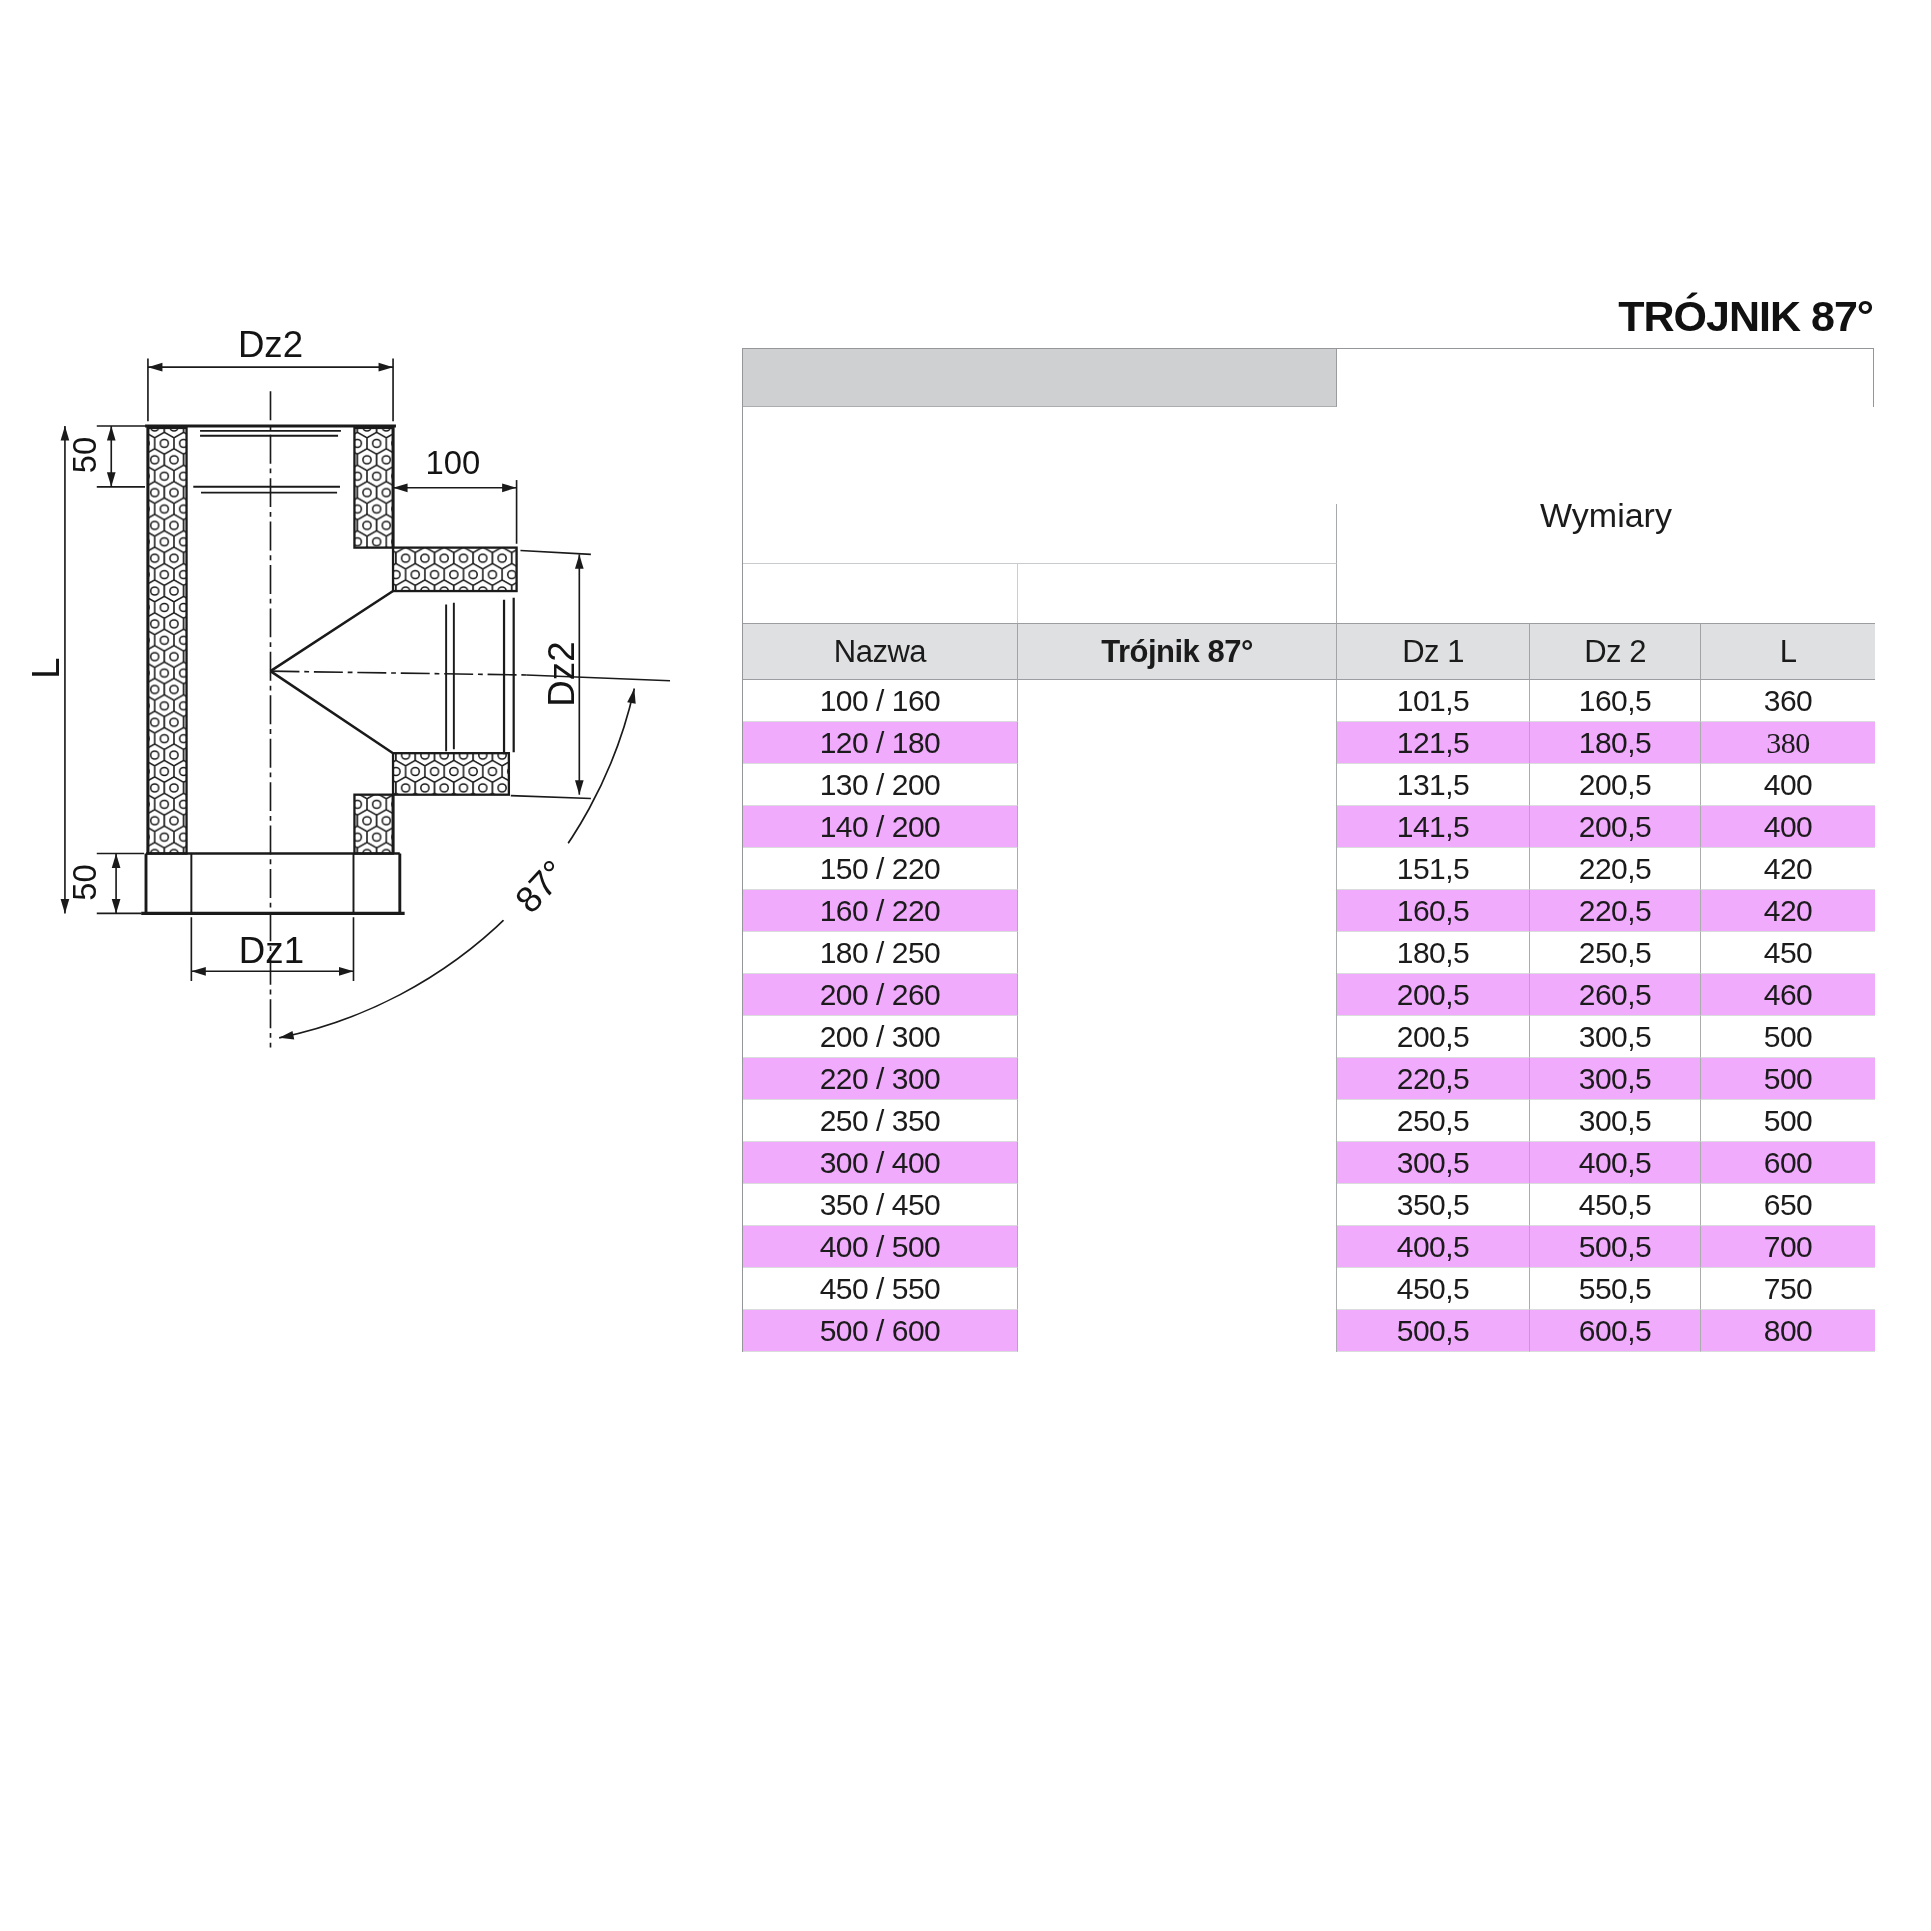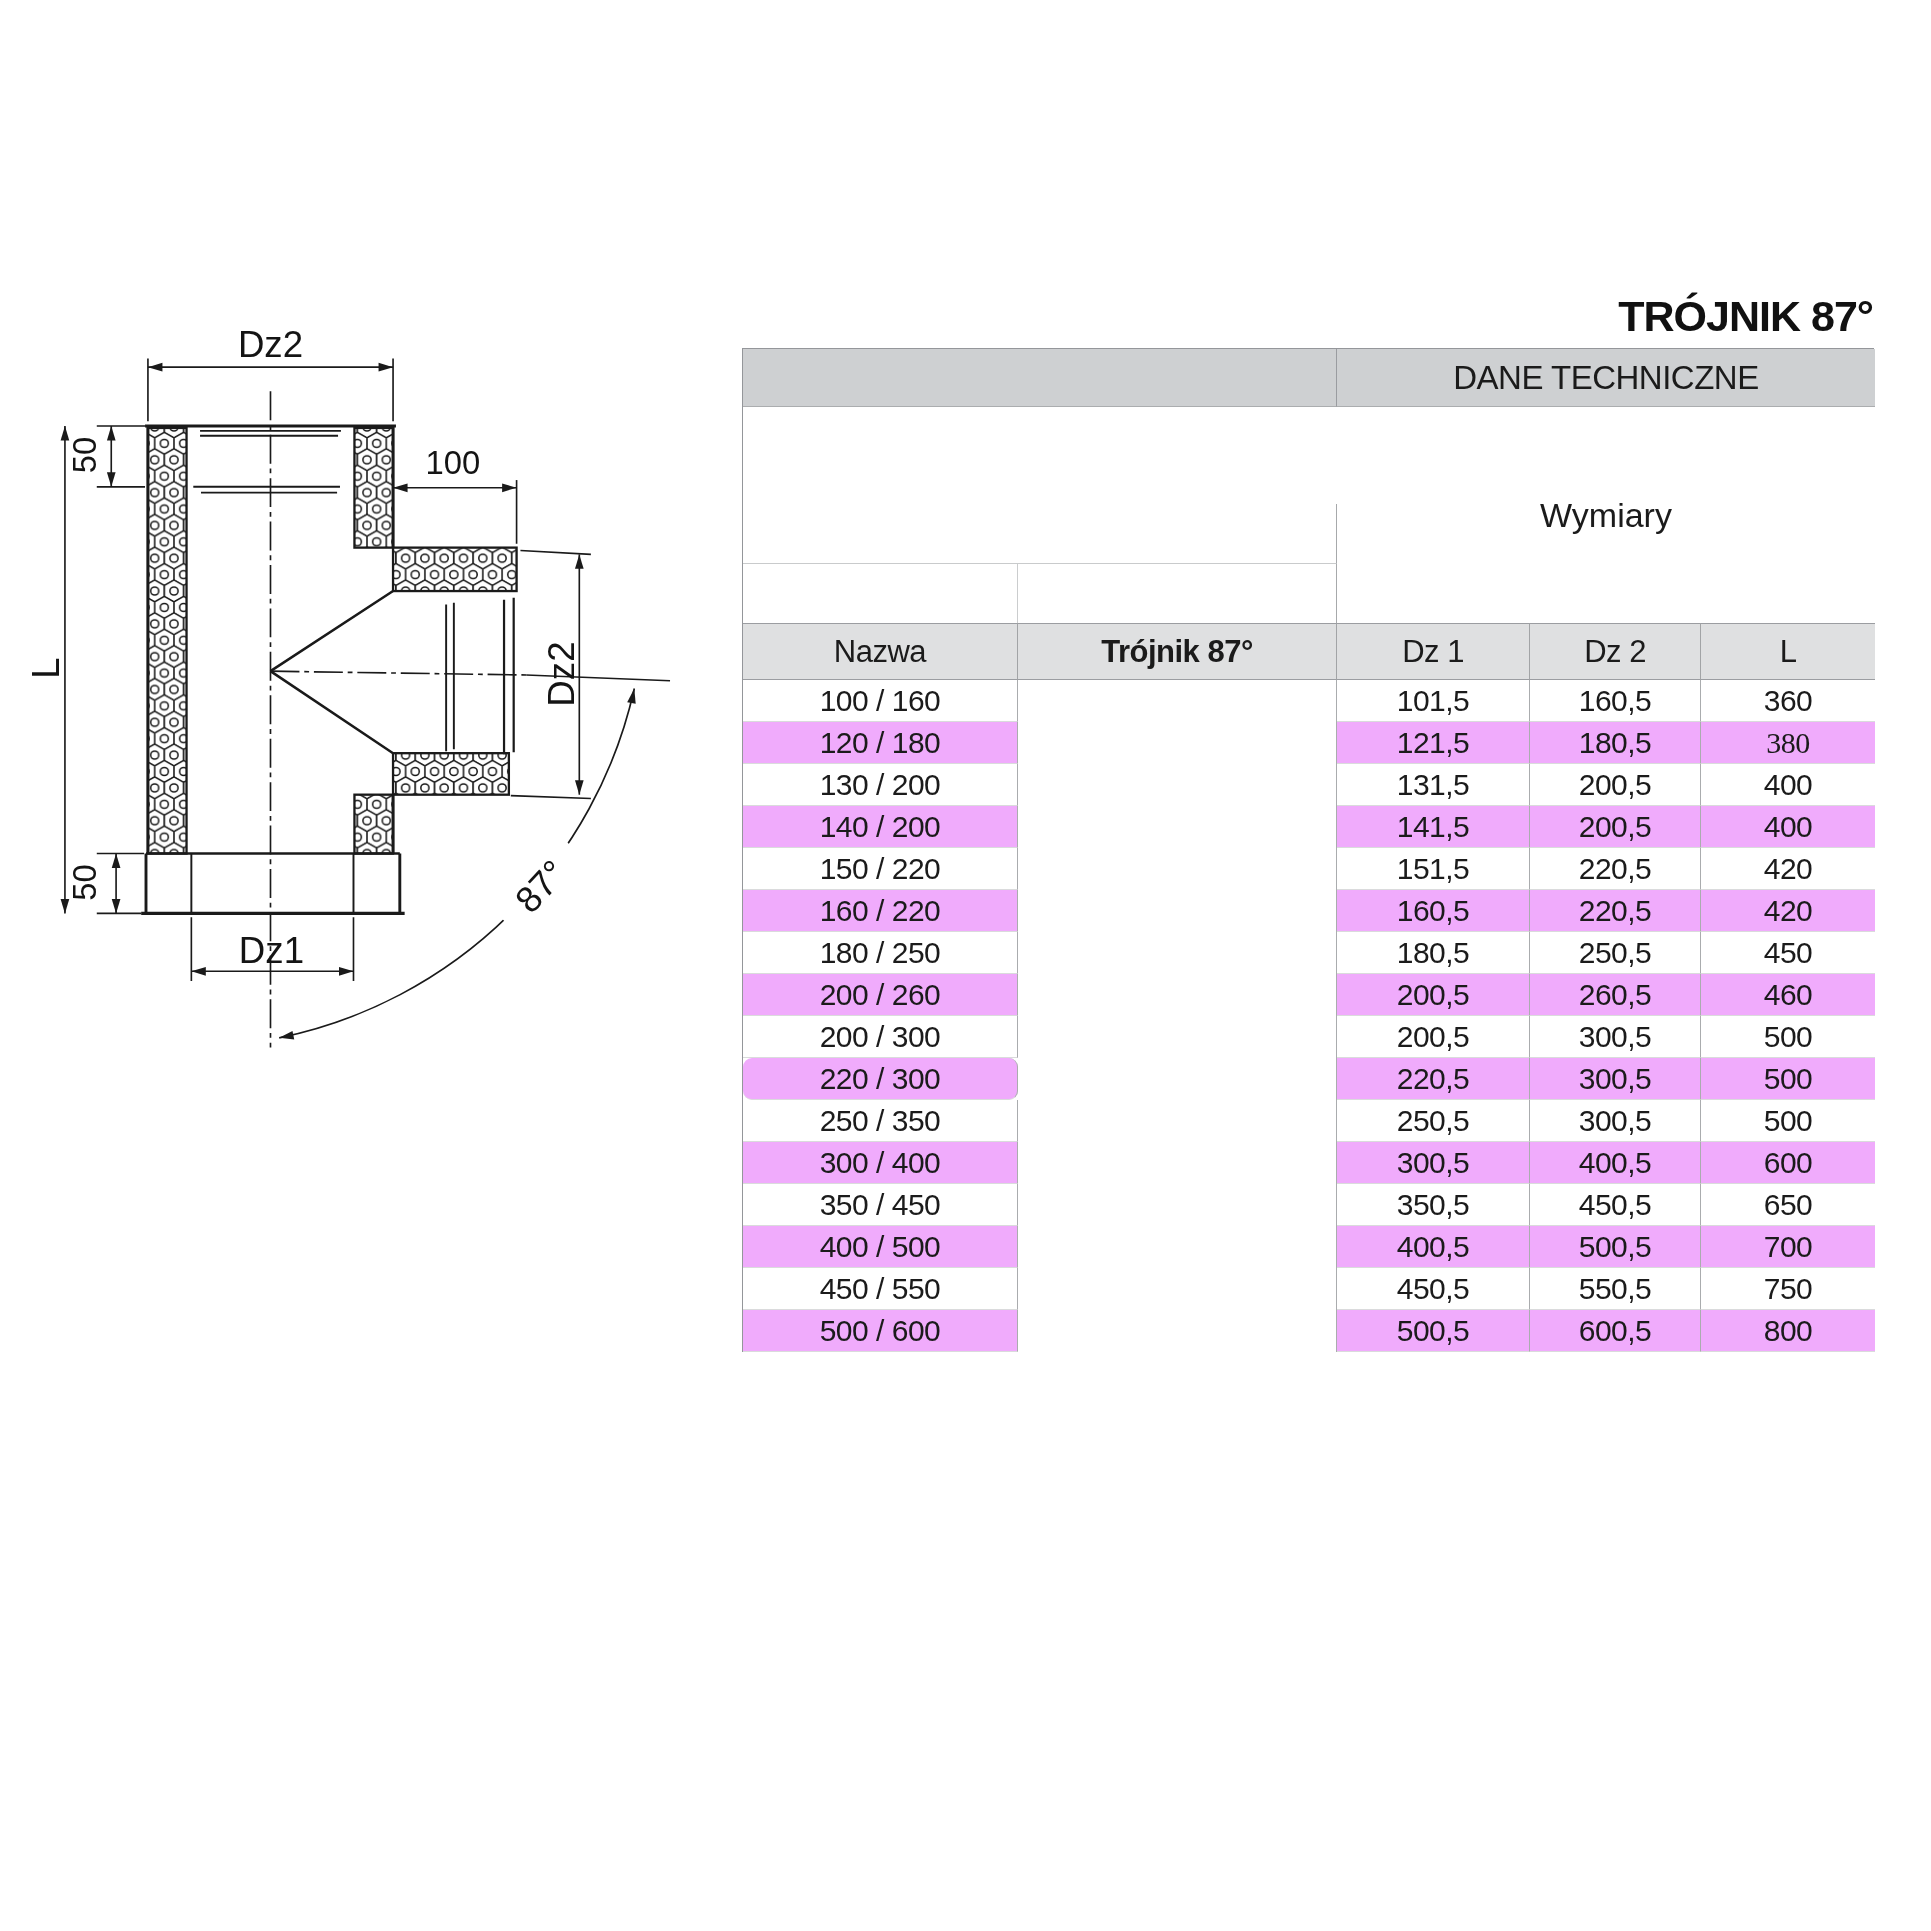--- a/index.html
+++ b/index.html
@@ -149,21 +149,20 @@
   <g transform="rotate(-47 558 916)">
     <rect x="506" y="888" width="104" height="56" fill="#ffffff"></rect>
     <text x="558" y="932" text-anchor="middle" font-size="38">87°</text>
   </g>
 </svg>
 
 <div class="page-title">TRÓJNIK 87°</div>
 
 <div class="spec-table">
   <div class="cell cell-topleft"></div>
-  <div class="cell cell-dane">DANE TECHNICZNE</div>
   <div class="cell cell-wym">Wymiary</div>
   <div class="cell cell-empty1"></div>
   <div class="cell cell-empty2a"></div>
   <div class="cell cell-empty2b"></div>
 
   <div class="cell head" style="grid-column:1">Nazwa</div>
   <div class="cell head head-bold" style="grid-column:2">Trójnik 87°</div>
   <div class="cell head" style="grid-column:3">Dz 1</div>
   <div class="cell head" style="grid-column:4">Dz 2</div>
   <div class="cell head last-col" style="grid-column:5">L</div>
@@ -199,21 +198,21 @@
     <div class="cell data" style="grid-area: 12 / 4;">250,5</div>
     <div class="cell data last-col" style="grid-area: 12 / 5;">450</div>
     <div class="cell data stripe" style="grid-area: 13 / 1;">200 / 260</div>
     <div class="cell data stripe" style="grid-area: 13 / 3;">200,5</div>
     <div class="cell data stripe" style="grid-area: 13 / 4;">260,5</div>
     <div class="cell data stripe last-col" style="grid-area: 13 / 5;">460</div>
     <div class="cell data" style="grid-area: 14 / 1; text-align: right;">200 / 300</div>
     <div class="cell data" style="grid-area: 14 / 3;">200,5</div>
     <div class="cell data" style="grid-area: 14 / 4;">300,5</div>
     <div class="cell data last-col" style="grid-area: 14 / 5;">500</div>
-    <div class="cell data stripe" style="grid-area: 15 / 1; border-radius: 9px;">220 / 300</div>
+    <div class="cell data stripe" style="grid-area: 15 / 1;">220 / 300</div>
     <div class="cell data stripe" style="grid-area: 15 / 3;">220,5</div>
     <div class="cell data stripe" style="grid-area: 15 / 4;">300,5</div>
     <div class="cell data stripe last-col" style="grid-area: 15 / 5;">500</div>
     <div class="cell data" style="grid-area: 16 / 1;">250 / 350</div>
     <div class="cell data" style="grid-area: 16 / 3;">250,5</div>
     <div class="cell data" style="grid-area: 16 / 4;">300,5</div>
     <div class="cell data last-col" style="grid-area: 16 / 5;">500</div>
     <div class="cell data stripe" style="grid-area: 17 / 1;">300 / 400</div>
     <div class="cell data stripe" style="grid-area: 17 / 3;">300,5</div>
     <div class="cell data stripe" style="grid-area: 17 / 4;">400,5</div>

